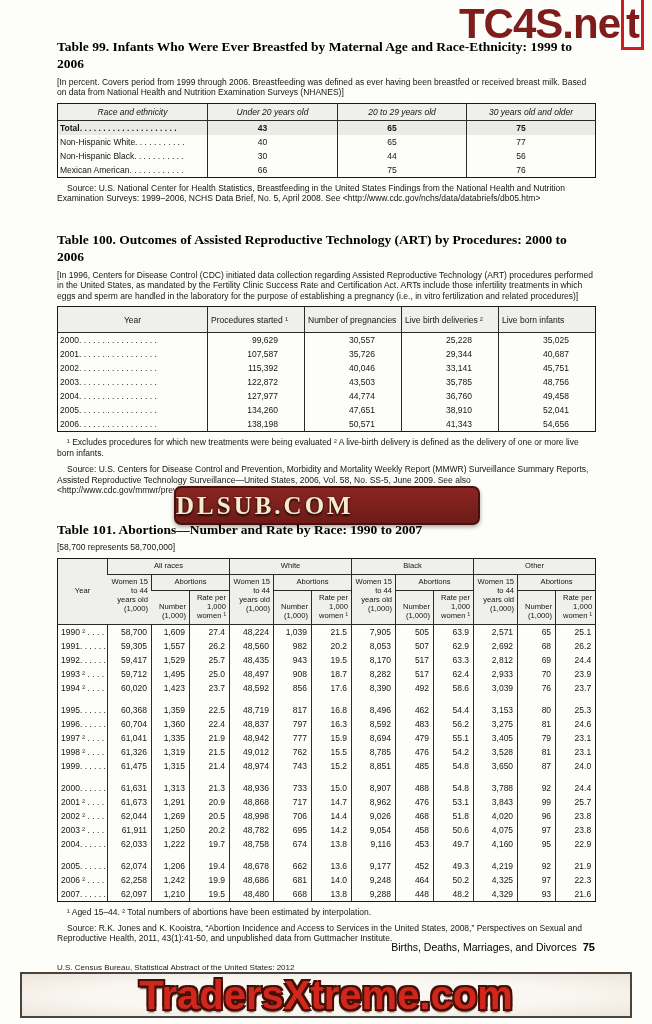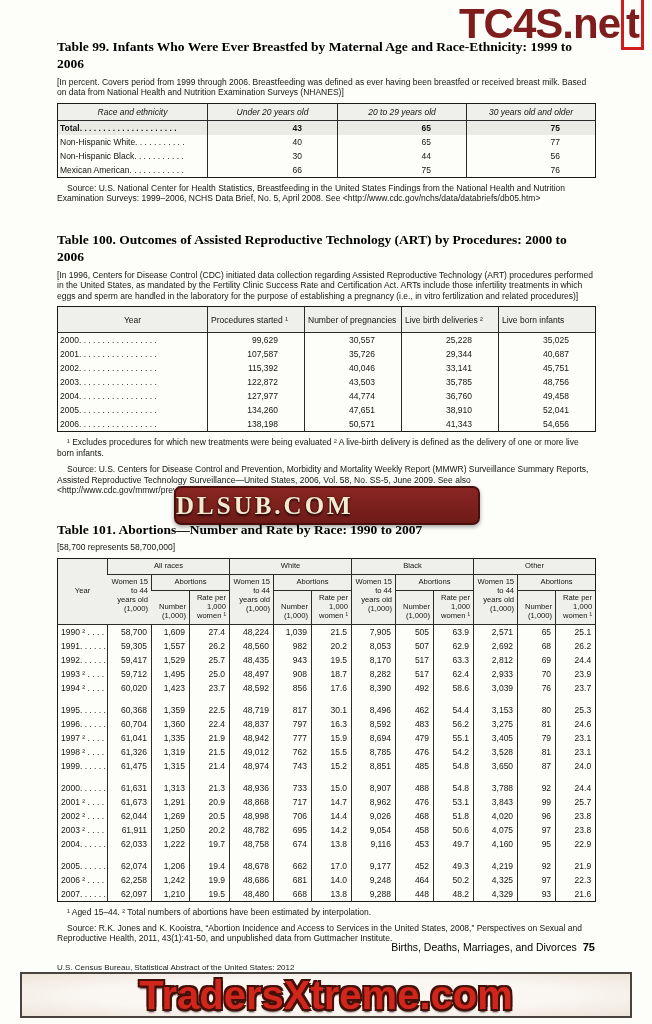--- a/index.html
+++ b/index.html
@@ -29,21 +29,21 @@
     padding:3px 3px; vertical-align:middle; background:#efefeb;
   }
   table.tbl td { padding:1px 2px; line-height:12px; }
   td.c-label { text-align:left; padding-left:4px; white-space:nowrap; overflow:hidden; }
   td.c-num { text-align:right; }
   tr.bold-row td { font-weight:bold; background:#ececе7; background:#ececе7; }
   tr.bold-row td { background:#ebebE6; }
 
   
   .t99 thead th { text-align:center;font-style:italic; }
-  .t99 td.c-num { padding-right:35px; }
+  .t99 td.c-num { padding-right:22px;text-align:center; }
 
   
   .t100 thead th { text-align:left; padding-right:8px; background:#fdfdfa; height:26px; }
   .t100 thead th:first-child { text-align:center; padding-right:3px; }
   .t100 td.c-num { padding-right:26px; }
 
   
   .t101 { font-size:8px; }
   .t101 thead th { background:#fdfdfa; line-height:1.18; font-size:7.6px; padding:2px 3px; }
   .t101 th.g-h { text-align:center; height:13px; }
@@ -369,21 +369,21 @@
             <td>&nbsp;</td>
             <td>&nbsp;</td>
           </tr>
           <tr>
             <td class="c-label">1995. . . . . .</td>
             <td class="c-num">60,368</td>
             <td class="c-num">1,359</td>
             <td class="c-num">22.5</td>
             <td class="c-num">48,719</td>
             <td class="c-num">817</td>
-            <td class="c-num">30.1</td>
+            <td class="c-num">16.8</td>
             <td class="c-num">8,496</td>
             <td class="c-num">462</td>
             <td class="c-num">54.4</td>
             <td class="c-num">3,153</td>
             <td class="c-num">80</td>
             <td class="c-num">25.3</td>
           </tr>
           <tr>
             <td class="c-label">1996. . . . . .</td>
             <td class="c-num">60,704</td>
@@ -549,21 +549,21 @@
             <td>&nbsp;</td>
             <td>&nbsp;</td>
           </tr>
           <tr>
             <td class="c-label">2005. . . . . .</td>
             <td class="c-num">62,074</td>
             <td class="c-num">1,206</td>
             <td class="c-num">19.4</td>
             <td class="c-num">48,678</td>
             <td class="c-num">662</td>
-            <td class="c-num">17.0</td>
+            <td class="c-num">13.6</td>
             <td class="c-num">9,177</td>
             <td class="c-num">452</td>
             <td class="c-num">49.3</td>
             <td class="c-num">4,219</td>
             <td class="c-num">92</td>
             <td class="c-num">21.9</td>
           </tr>
           <tr>
             <td class="c-label">2006 ² . . . .</td>
             <td class="c-num">62,258</td>

